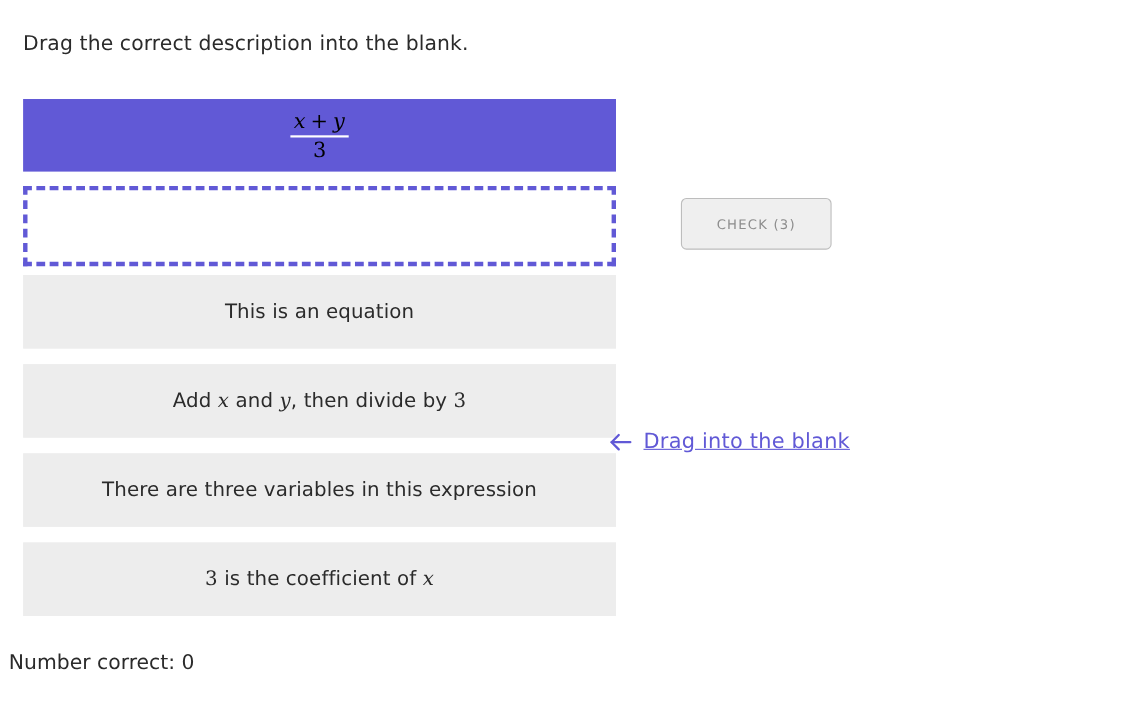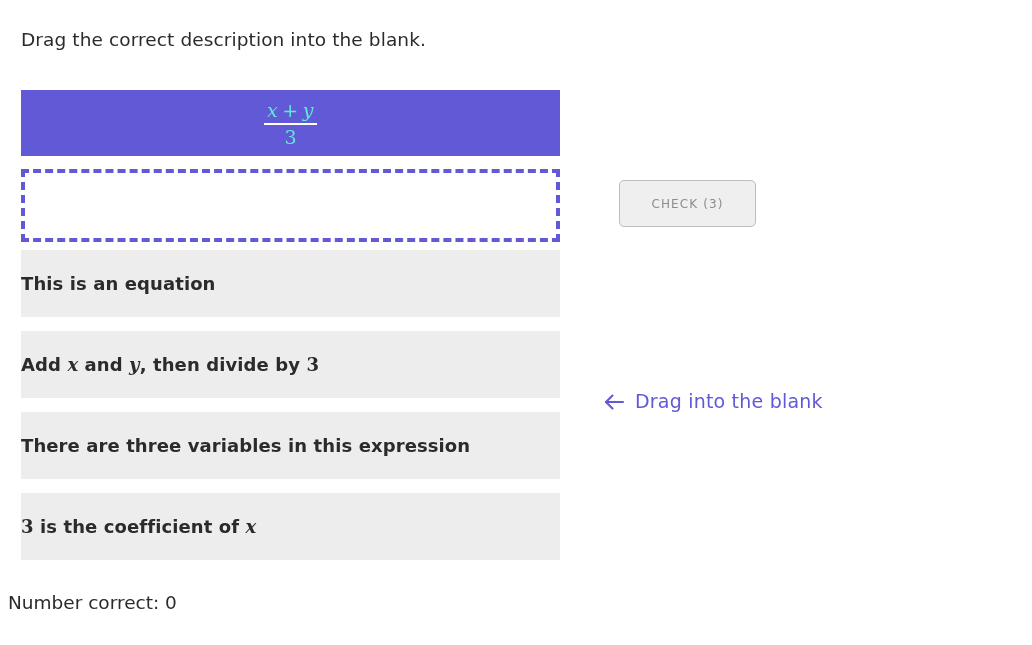--- a/index.html
+++ b/index.html
@@ -43,21 +43,21 @@
   }
 
   .expression-card {
     width: 100%;
     height: 66px;
     background: #6159d6;
     box-sizing: border-box;
     display: flex;
     align-items: center;
     justify-content: center;
-    color: #5eead4;
+    color: #000000;
   }
 
   
   .frac {
     display: inline-block;
     vertical-align: middle;
     text-align: center;
     font-family: "DejaVu Serif", "Liberation Serif", serif;
     line-height: 1;
     position: relative;
@@ -103,26 +103,26 @@
   }
 
   .option {
     width: 100%;
     height: 67px;
     margin-bottom: 14px;
     background: #ededed;
     box-sizing: border-box;
     display: flex;
     align-items: center;
+    justify-content: center;
     font-size: 18px;
     color: #2b2b2b;
     letter-spacing: 0.1px;
     cursor: pointer;
     user-select: none;
-    font-weight: bold;
   }
   .option:last-child {
     margin-bottom: 0;
   }
   .option .txt {
     text-align: center;
   }
 
   
   .score {
@@ -151,27 +151,28 @@
     letter-spacing: 1.1px;
     display: flex;
     align-items: center;
     justify-content: center;
     cursor: pointer;
     font-family: "DejaVu Sans", "Liberation Sans", sans-serif;
   }
 
   .drag-hint {
     position: absolute;
-    left: 602px;
+    left: 552px;
     top: 389px;
     display: flex;
     align-items: center;
     color: #6159d6;
     font-size: 19px;
     white-space: nowrap;
+    text-decoration: underline;
   }
   .drag-hint .arrow-icon {
     display: inline-block;
     width: 24px;
     height: 24px;
     margin-right: 9px;
     position: relative;
     top: 1px;
   }
   .drag-hint .hint-label {

